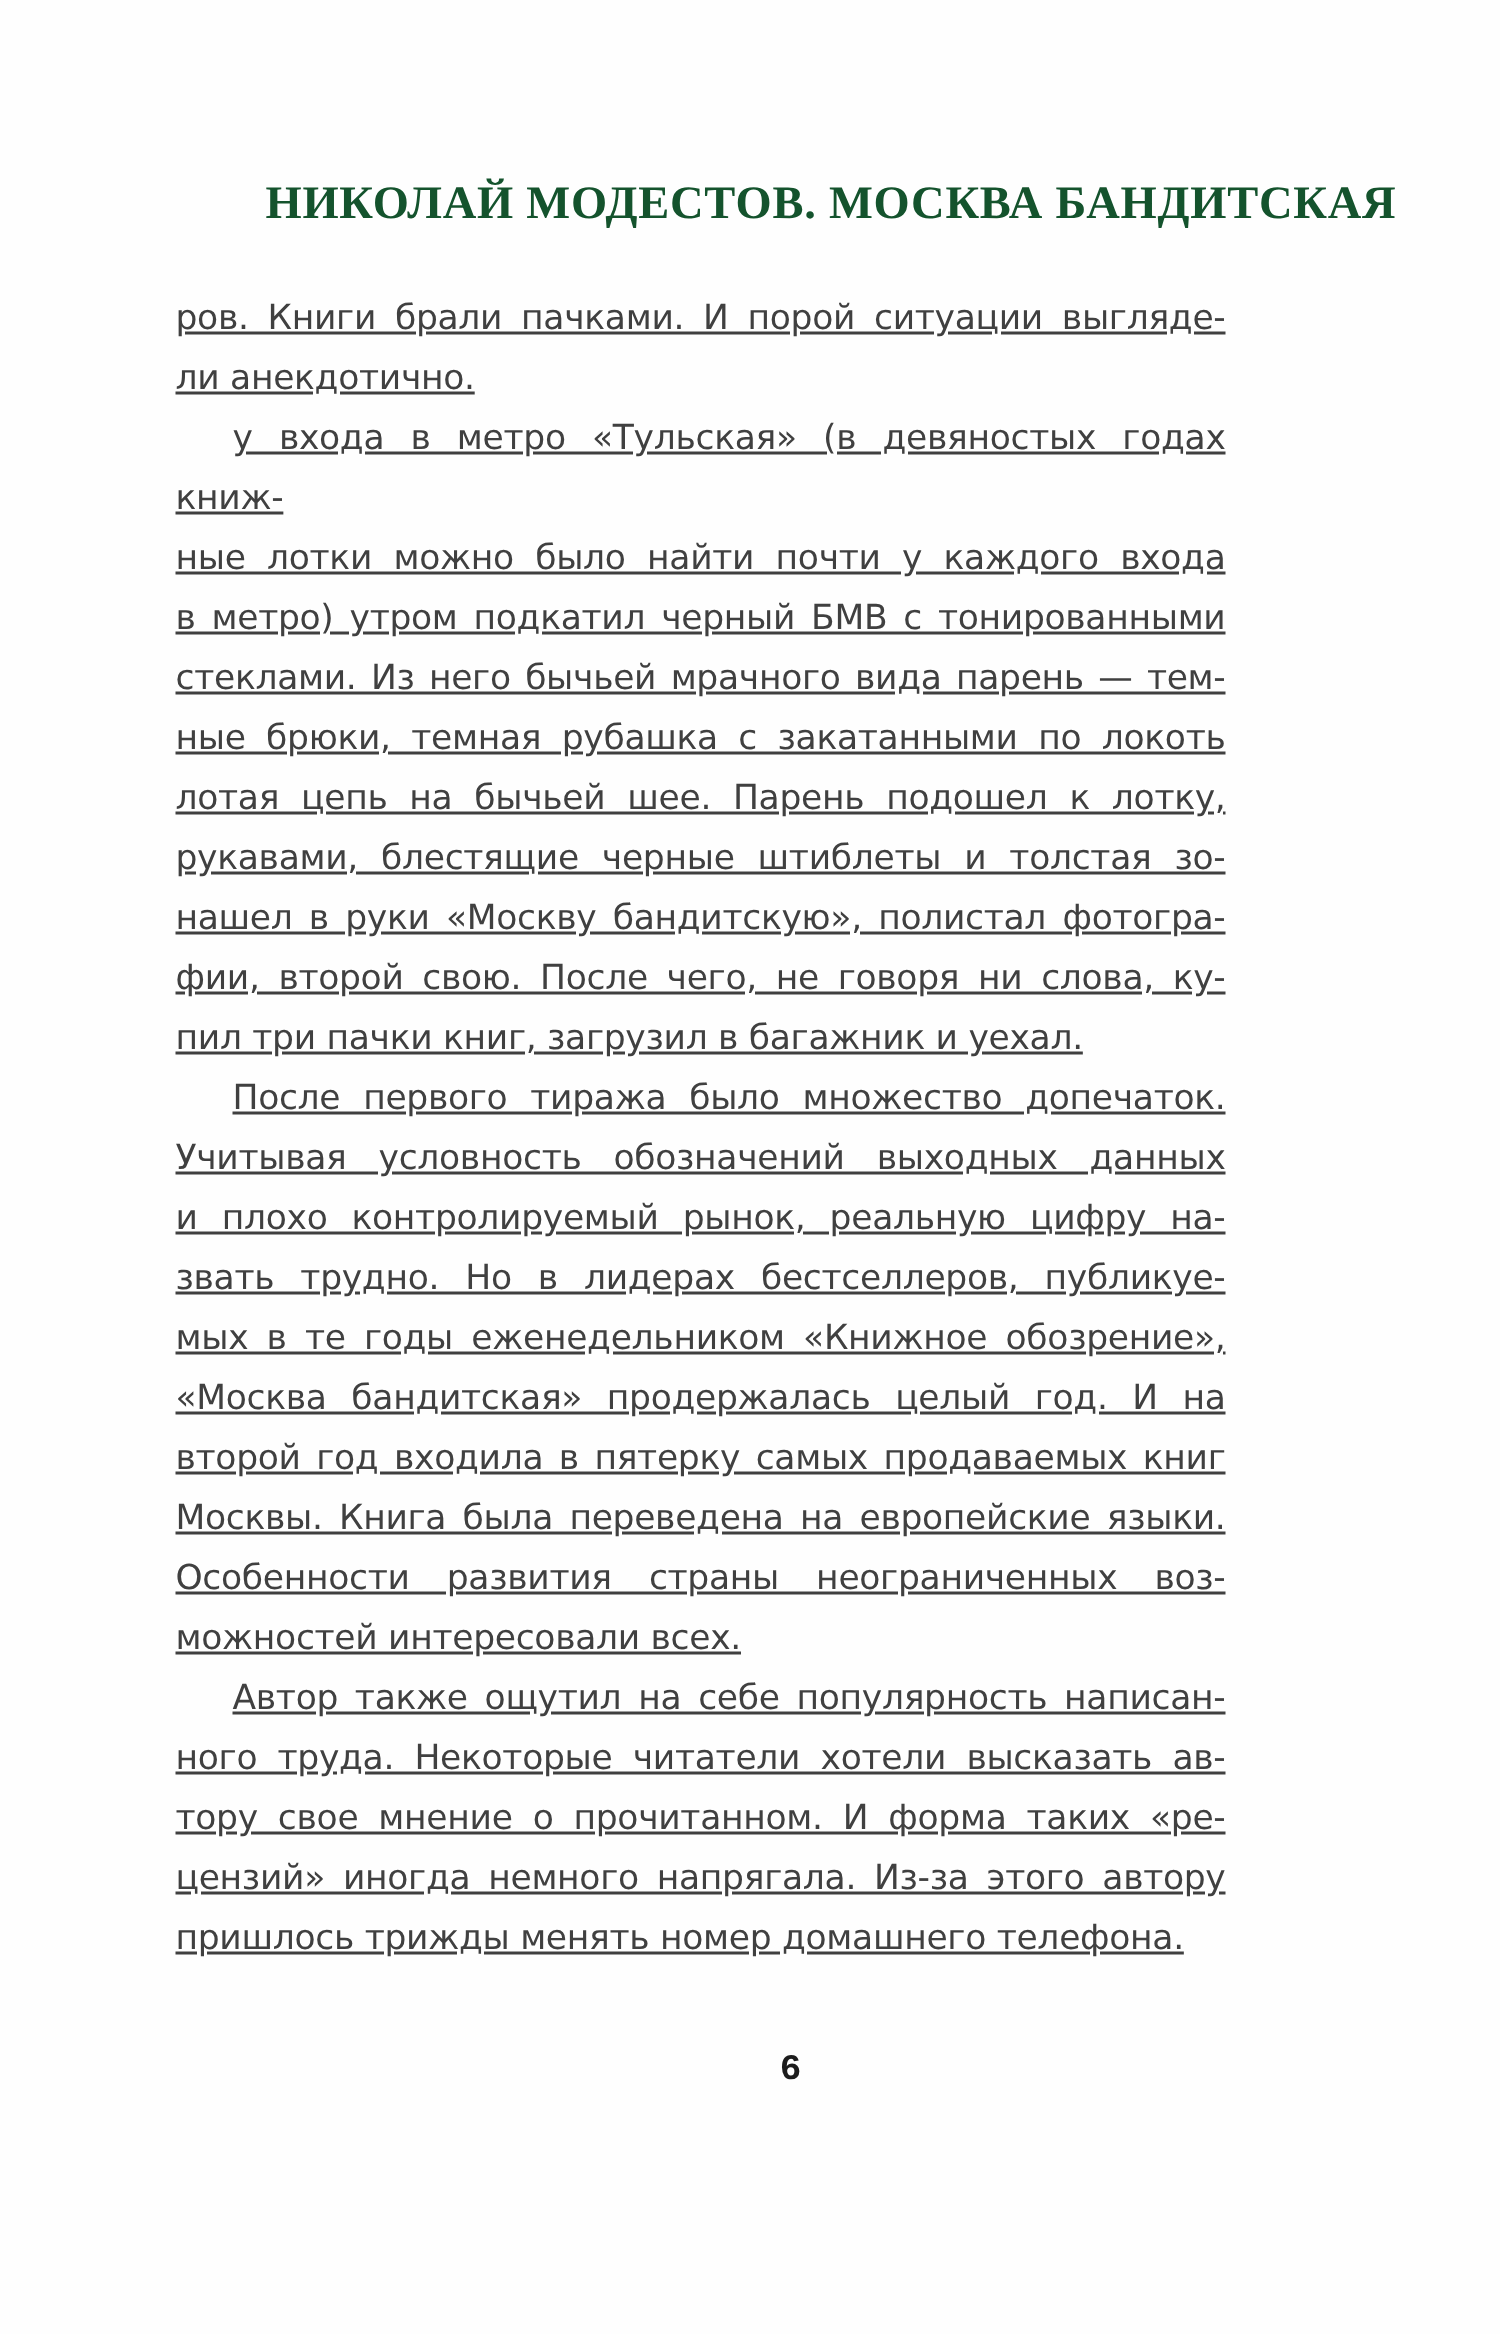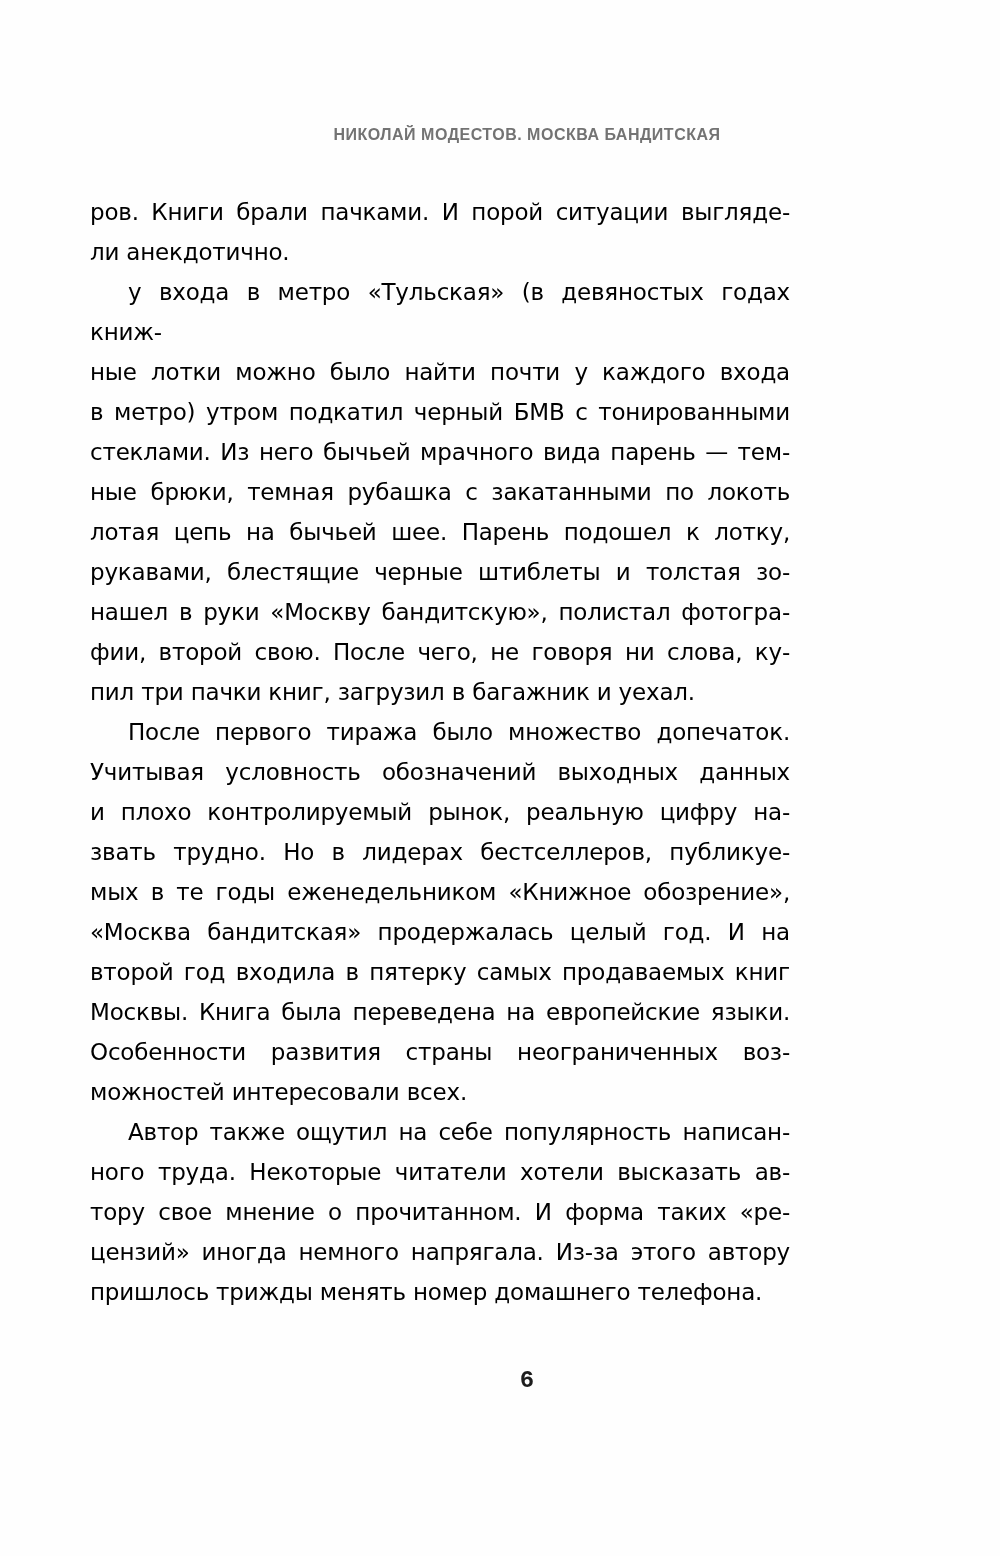--- a/index.html
+++ b/index.html
@@ -14,36 +14,37 @@
     height: 1556px;
     margin: 0 auto;
     background: #fefefe;
     overflow: hidden;
   }
   .running-title {
     margin-top: 120px;
     margin-left: 177px;
     width: 700px;
     text-align: center;
-    font-family: Liberation Sans, sans-serif;
+    font-family: Liberation Serif, serif;
     font-weight: 700;
-    font-size: 16px;
+    font-size: 31px;
     line-height: 30px;
     letter-spacing: 0.5px;
-    color: #737373;
+    color: #14532d;
     white-space: nowrap;
   }
   .body-text {
     margin-top: 42px;
-    margin-left: 90px;
+    margin-left: 117px;
     width: 700px;
-    color: #000000;
+    color: #404040;
     font-size: 23px;
     line-height: 40px;
     letter-spacing: -0.2px;
+    text-decoration: underline;
   }
   .para { margin: 0; }
   .para.indent .line:first-child { text-indent: 38px; }
   .line {
     text-align: justify;
     text-align-last: left;
   }
   .line.just {
     text-align-last: justify;
   }

